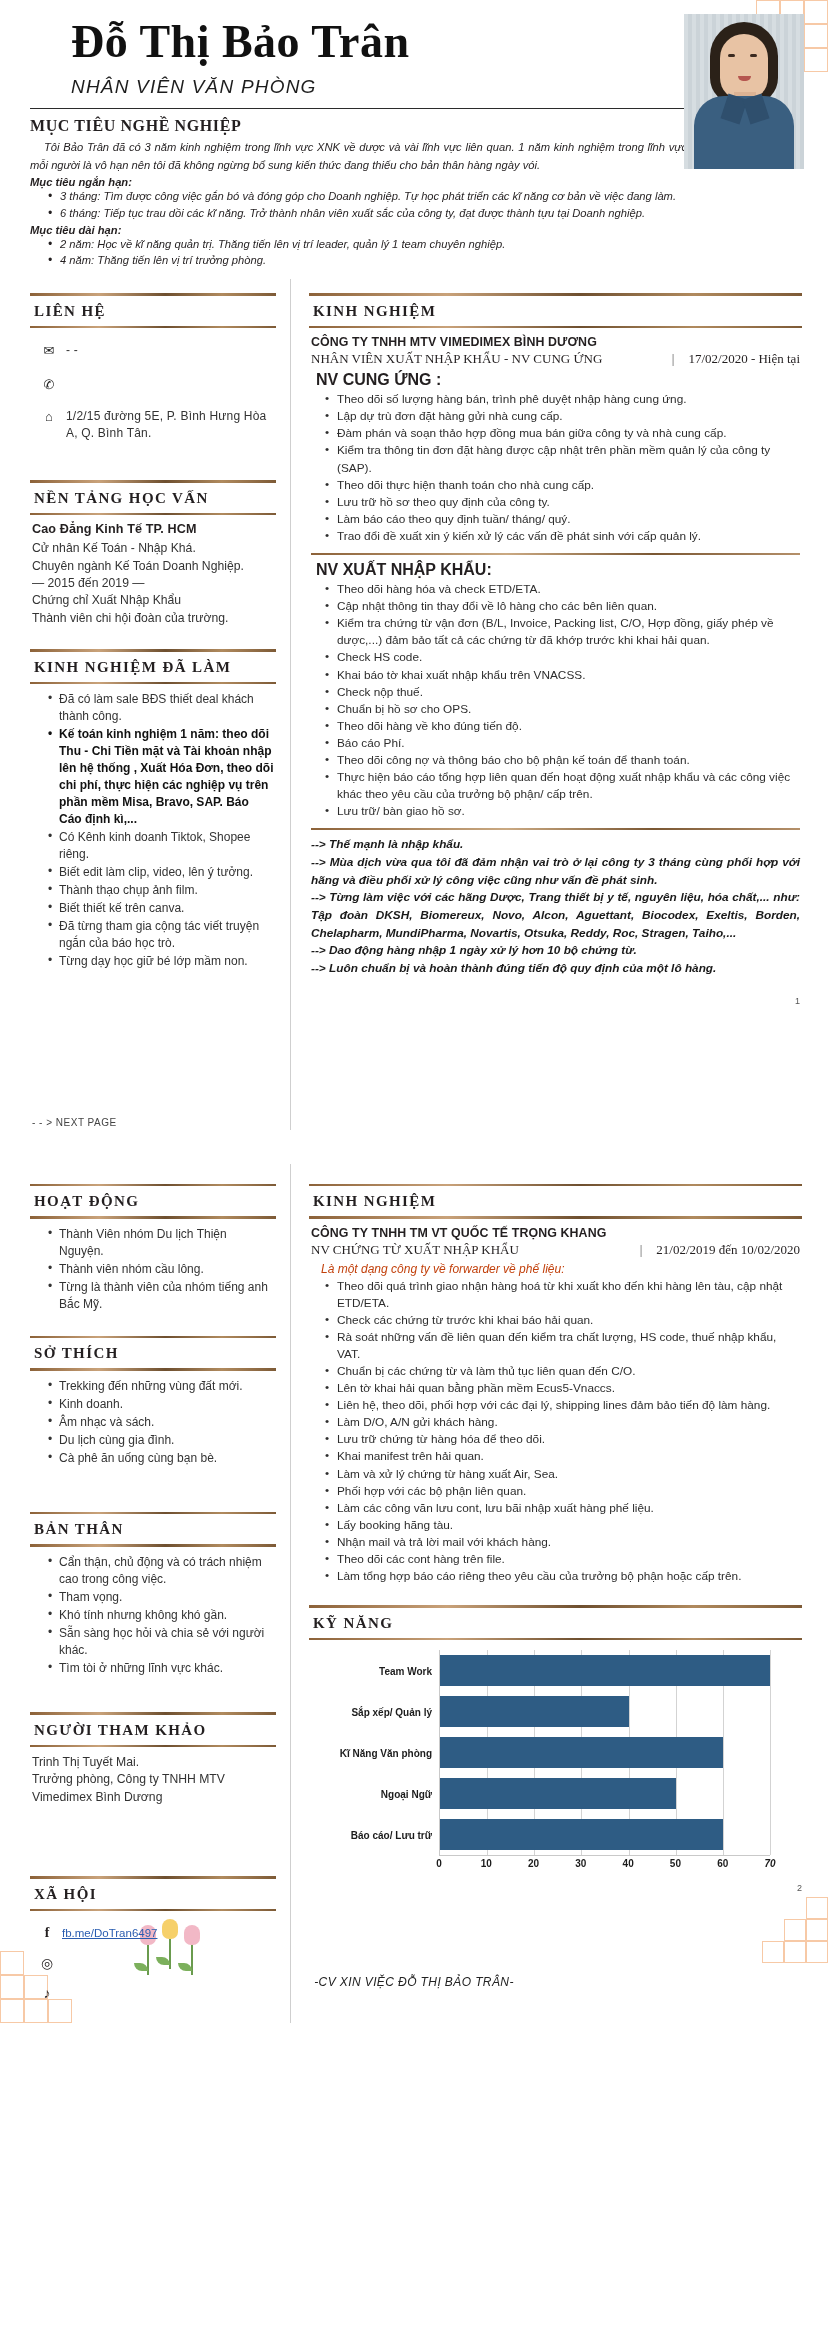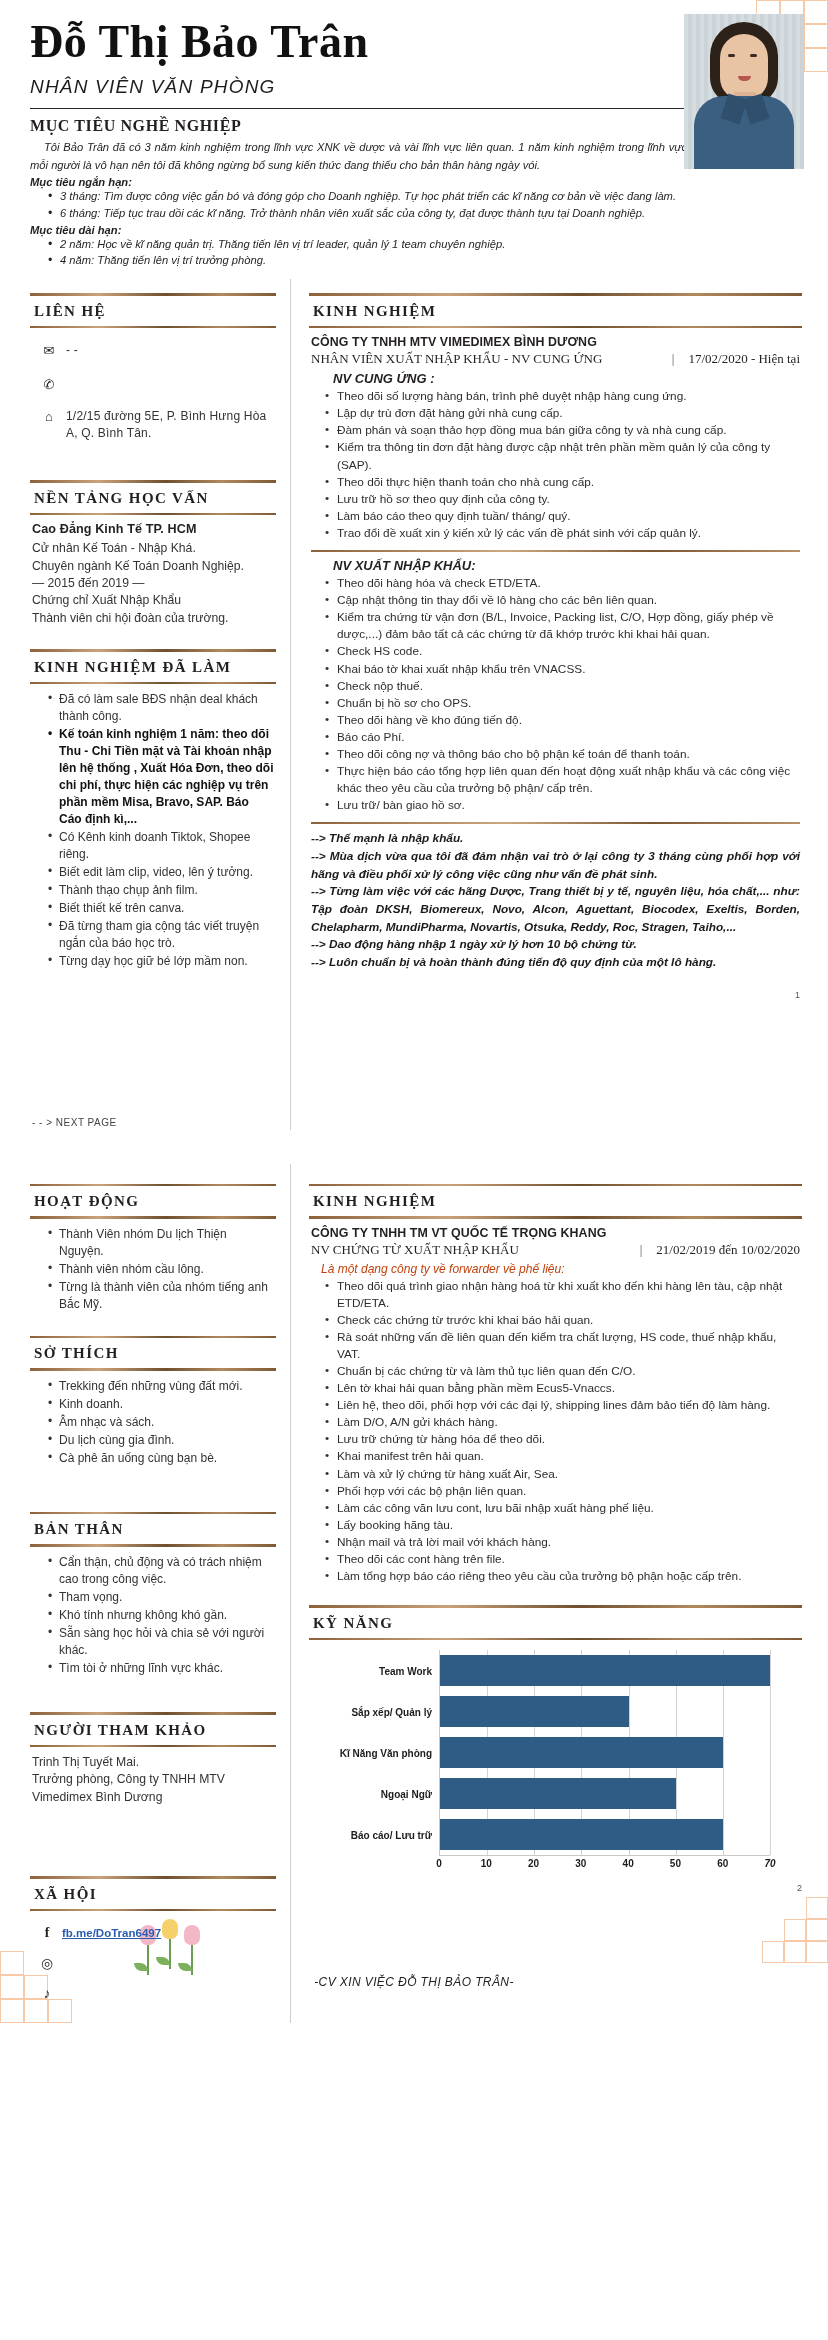--- a/index.html
+++ b/index.html
@@ -11,21 +11,21 @@
     overflow: hidden;
     color: #231f20;
   }
   .page { position: relative; width: 828px; }
 
   
   .grid-deco { position: absolute; pointer-events: none; z-index: 0; }
   .grid-deco .cell { position: absolute; border: 1px solid #f7c9a6; }
 
   
-  .header { position: relative; padding: 18px 26px 0 30px; }
+  .header { position: relative; padding: 18px 26px 0 30px; margin-left: 41px; }
   .name {
     font-family: "Liberation Serif", serif;
     font-size: 46px; font-weight: 700; letter-spacing: .5px;
     line-height: 1.05; color: #111;
   }
   .role {
     font-family: "Liberation Sans", sans-serif;
     font-style: italic; font-size: 19px; letter-spacing: 1.2px;
     color: #1d1d1d; margin-top: 10px; font-weight: 400;
   }
@@ -108,21 +108,21 @@
 
   
   .job-company { font-weight: 700; font-size: 12.4px; letter-spacing: .1px; margin-top: 2px;}
   .job-line {
     display: flex; align-items: baseline; font-family: "Liberation Serif", serif;
     font-size: 13px; margin-top: 2px;
   }
   .job-title { flex: 1 1 auto; }
   .job-sep { padding: 0 14px; color: #555; }
   .job-date { white-space: nowrap; }
-  .job-sublabel { font-weight: 700; font-style: italic; font-size: 13px; margin: 4px 0 2px 22px; }
+  .job-sublabel { font-weight: 700; font-size: 16px; margin: 4px 0 2px 5px; }
   ul.jb { list-style: none; margin-left: 14px; }
   ul.jb li { position: relative; padding-left: 12px; font-size: 11.8px; line-height: 1.45; color: #2d2d2d; }
   ul.jb li::before { content:"•"; position:absolute; left:0; top:-1px; }
 
   .notes p { font-weight: 700; font-style: italic; font-size: 11.8px; line-height: 1.5; color:#1a1a1a; text-align: justify;}
 
   .thin-rule { height: 2px; background: linear-gradient(90deg,#8c6239,#caa982 40%,#7a5733 70%,#b5906a); margin: 8px 0 6px; }
   .next-page { font-size: 10px; letter-spacing: .5px; color: #444; }
 
   .italic-note { font-style: italic; font-size: 12px; margin: 4px 0 2px 10px; color: #c2410c; }
@@ -151,21 +151,21 @@
   }
   .tulips { position: absolute; left: 140px; bottom: 48px; width: 72px; height: 60px; }
   .tulip { position: absolute; bottom: 0; width: 16px; }
   .tulip .stem { position: absolute; bottom: 0; left: 7px; width: 2px; height: 34px; background: #6a9b4e; }
   .tulip .leaf { position: absolute; bottom: 4px; left: -6px; width: 14px; height: 8px;
      background: #7cb05c; border-radius: 0 14px 0 14px; }
   .tulip .bud { position: absolute; bottom: 30px; left: 0; width: 16px; height: 20px; border-radius: 8px 8px 7px 7px; }
 
   .social-row { display:flex; align-items:center; margin-bottom: 14px; font-size: 11.5px;}
   .social-ico { width: 30px; flex:none; text-align:center; font-size: 14px; }
-  .social-val { color: #2a5db0; text-decoration: underline; font-size: 11.5px; font-weight: bold;}
+  .social-val { color: #2a5db0; text-decoration: underline; font-size: 11.5px;}
 </style>
 </head>
 <body>
 
 <div class="page">
 
   <div class="grid-deco" style="right:0;top:0;width:120px;height:120px;">
     <div class="cell" style="right:0;top:0;width:24px;height:24px;"></div>
     <div class="cell" style="right:24px;top:0;width:24px;height:24px;"></div>
     <div class="cell" style="right:0;top:24px;width:24px;height:24px;"></div>
@@ -244,21 +244,21 @@
           <div class="edu-line">Thành viên chi hội đoàn của trường.</div>
         </div>
       </div>
 
       <div class="sec">
         <div class="sec-bar"></div>
         <div class="sec-head">KINH NGHIỆM ĐÃ LÀM</div>
         <div class="sec-bar"></div>
         <div class="sec-body">
           <ul class="bullets">
-            <li>Đã có làm sale BĐS nhận deal khách thành công.</li>
+            <li>Đã có làm sale BĐS thiết deal khách thành công.</li>
             <li class="bold">Kế toán kinh nghiệm 1 năm: theo dõi Thu - Chi Tiền mặt và Tài khoản nhập lên hệ thống , Xuất Hóa Đơn, theo dõi chi phí, thực hiện các nghiệp vụ trên phần mềm Misa, Bravo, SAP. Báo Cáo định kì,...</li>
             <li>Có Kênh kinh doanh Tiktok, Shopee riêng.</li>
             <li>Biết edit làm clip, video, lên ý tưởng.</li>
             <li>Thành thạo chụp ảnh film.</li>
             <li>Biết thiết kế trên canva.</li>
             <li>Đã từng tham gia cộng tác viết truyện ngắn của báo học trò.</li>
             <li>Từng dạy học giữ bé lớp mầm non.</li>
           </ul>
         </div>
       </div>

